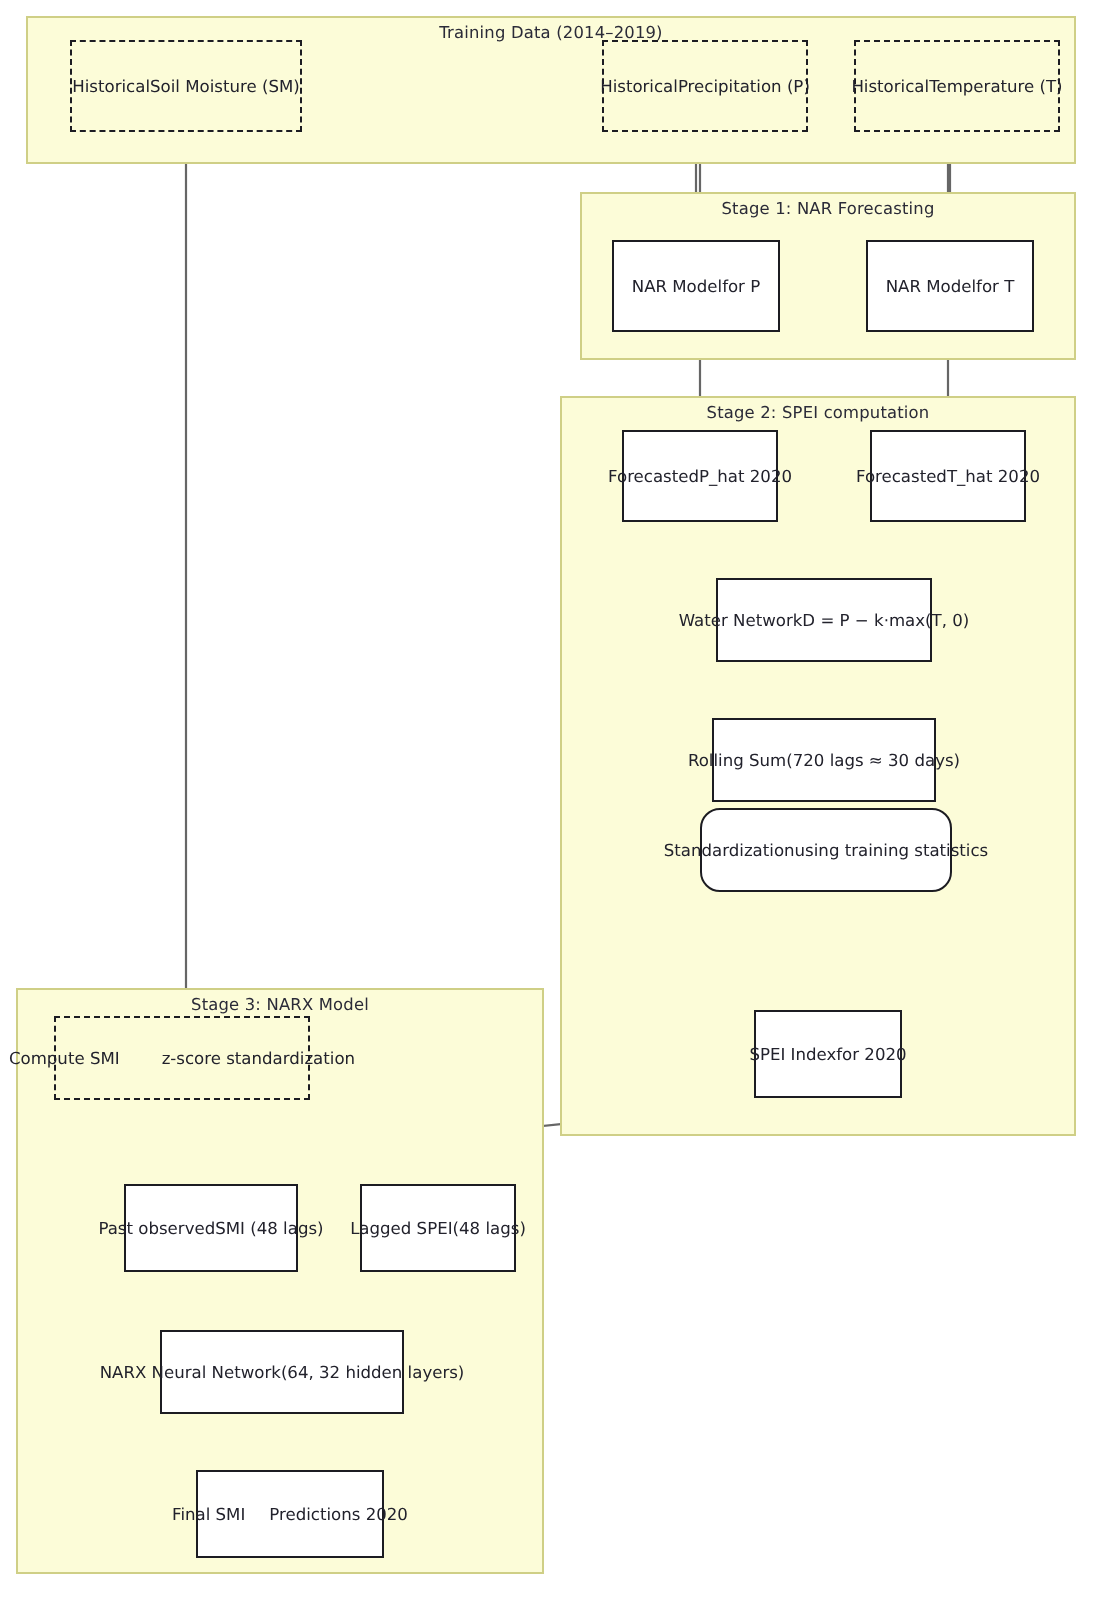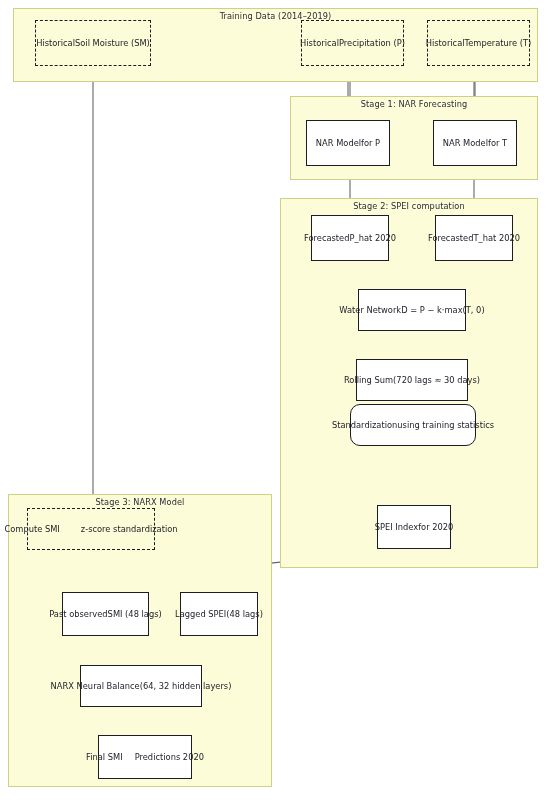--- a/index.html
+++ b/index.html
@@ -161,21 +161,21 @@
       </div>
       <div class="node" style="left: 62px; top: 592px; width: 87px; height: 44px;">
         <span class="l1">Past observed</span>
         <span class="l2">SMI (48 lags)</span>
       </div>
       <div class="node" style="left: 152px; top: 592px; width: 78px; height: 44px; margin-left: 28px;">
         <span class="l1">Lagged SPEI</span>
         <span class="l2">(48 lags)</span>
       </div>
       <div class="node" style="left: 80px; top: 665px; width: 122px; height: 42px;">
-        <span class="l1">NARX Neural Balance</span>
+        <span class="l1">NARX Neural Network</span>
         <span class="l2">(64, 32 hidden layers)</span>
       </div>
       <div class="node" style="left: 98px; top: 735px; width: 94px; height: 44px; gap: 12px;">
         <span class="l1">Final SMI</span>
         <span class="l2">Predictions 2020</span>
       </div>
     </div>
 </div>
 
 </body></html>

